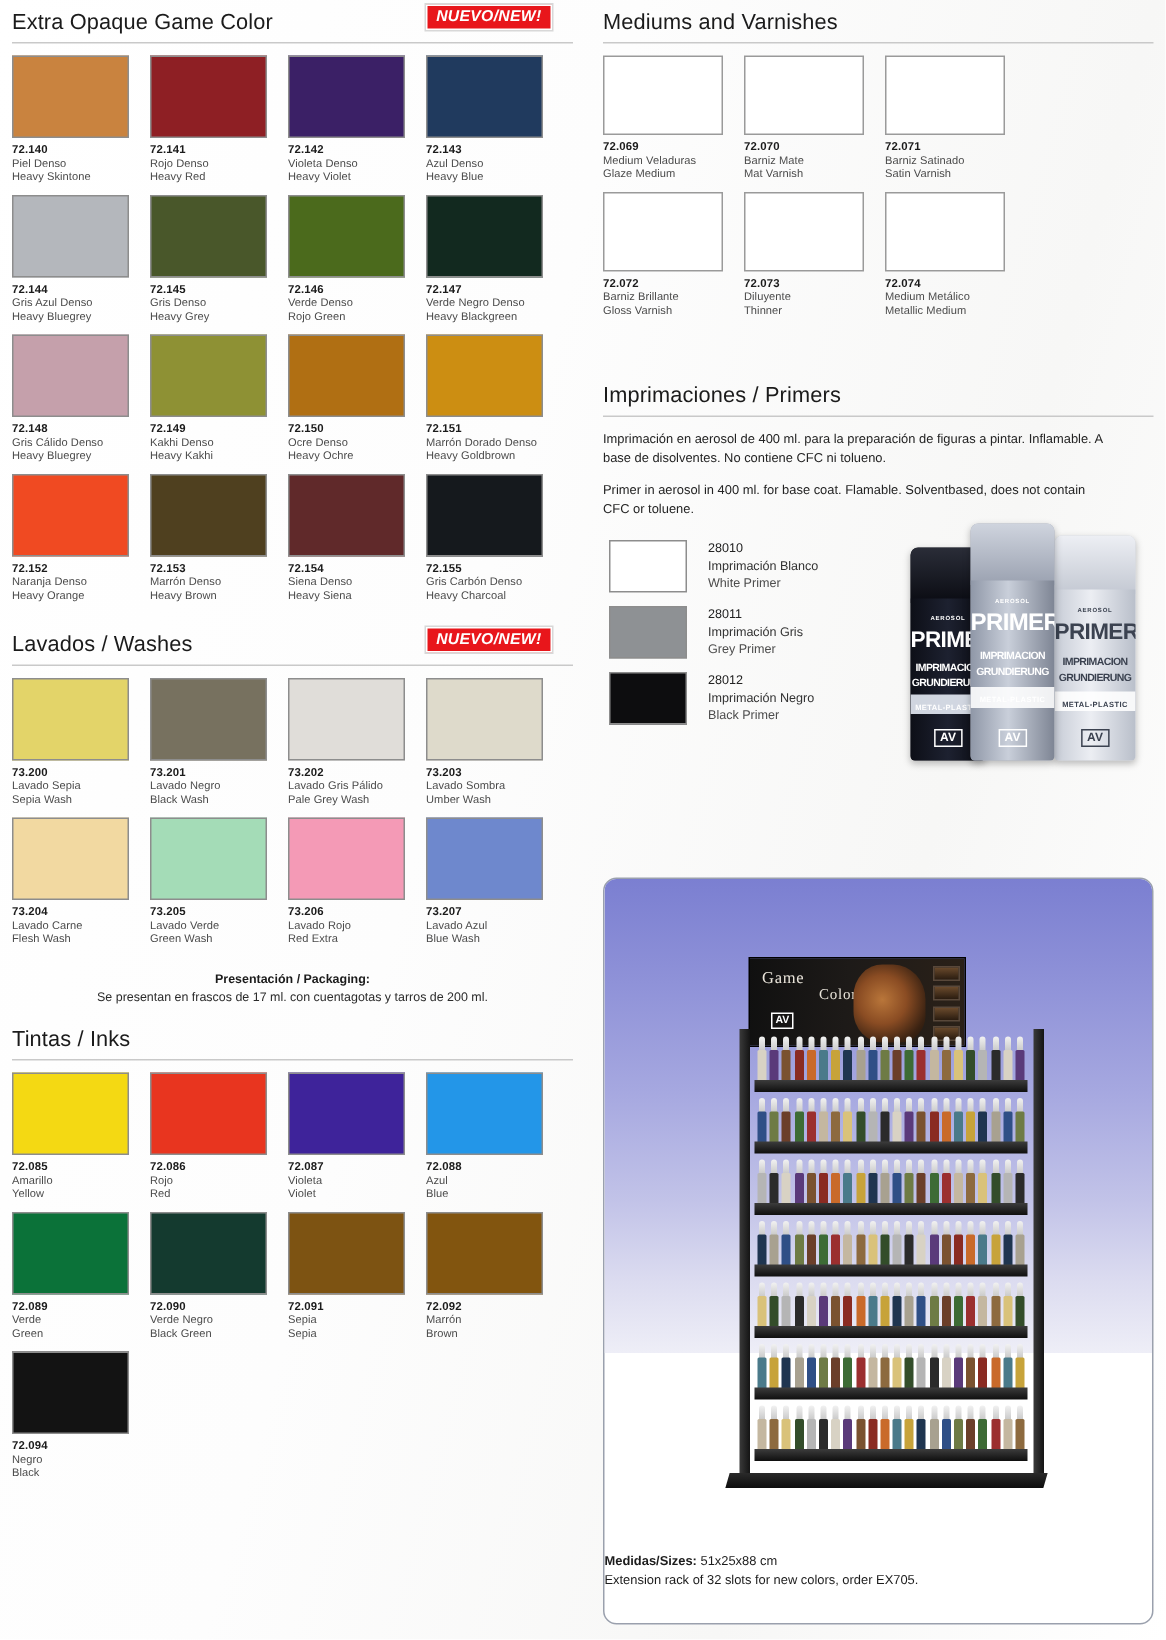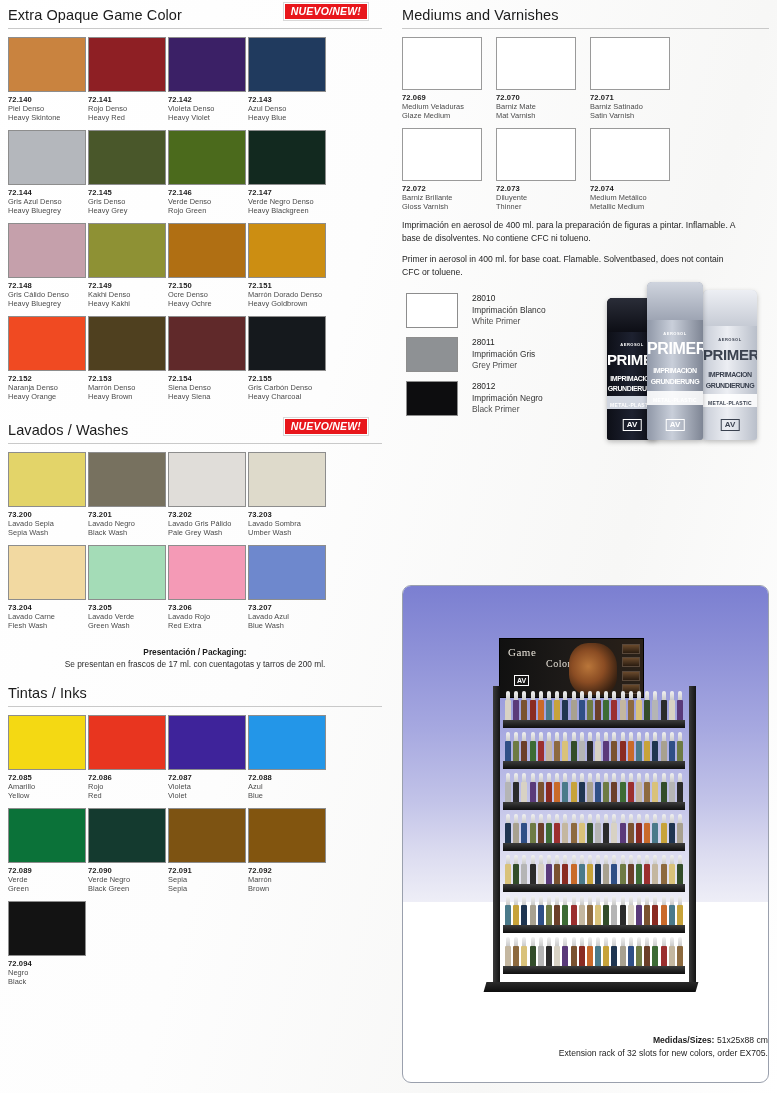--- a/index.html
+++ b/index.html
@@ -53,21 +53,21 @@
 
   
   .swatch-grid {
     display: flex;
     flex-wrap: wrap;
   }
   .swatch-cell {
     width: 92px;
     margin: 0 0 8px 0;
   }
-  .swatch-grid.w4 .swatch-cell { width: 80px; }
+  .swatch-grid.w4 .swatch-cell { width: 92px; }
   .chip {
     width: 78px; height: 55px;
     border: 1px solid #8d8d8d;
     display: block;
   }
   .chip.outline { border: 1px solid #9a9a9a; background: #ffffff; }
   .code {
     font-size: 7.6px;
     font-weight: bold;
     color: #1b1b1b;
@@ -279,21 +279,21 @@
     background: linear-gradient(180deg,#f2f2f2,#c7c7c7);
     border-radius:2px 2px 0 0;
   }
   .bottle .bod {
     position:absolute; bottom:0; left:0; width:6px; height:21px;
     border-radius:1px;
   }
 
   .rack-caption {
     position:absolute; left:0; right:0; bottom: 22px;
-    text-align:right;
+    text-align:left;
   }
   .rack-caption .c1 { font-size: 8.6px; color:#1c1c1c; line-height:13px; }
   .rack-caption .c1 b { font-weight:bold; }
   .rack-caption .c2 { font-size: 8.6px; color:#1c1c1c; line-height:13px; }
 </style>
 </head>
 <body>
 
 <div class="page">
 
@@ -560,20 +560,23 @@
           <div class="name-en">Thinner</div>
         </div>
         <div class="swatch-cell">
           <span class="chip outline" style="background: rgb(255, 255, 255);"></span>
           <div class="code">72.074</div>
           <div class="name-es">Medium Metálico</div>
           <div class="name-en">Metallic Medium</div>
         </div>
       </div>
 
+    <div class="sect-head" style="margin-top:36px;">
+      <div class="sect-title">Imprimaciones / Primers</div>
+    </div>
     <div class="primer-desc">
       <p>Imprimación en aerosol de 400 ml. para la preparación de figuras a pintar. Inflamable. A base de disolventes. No contiene CFC ni tolueno.</p>
       <p>Primer in aerosol in 400 ml. for base coat. Flamable. Solventbased, does not contain CFC or toluene.</p>
     </div>
 
     <div class="primer-block">
       <div class="primer-list" id="primer-list">
           <div class="primer-row">
             <div class="primer-chip" style="background: rgb(255, 255, 255);"></div>
             <div class="primer-text">

